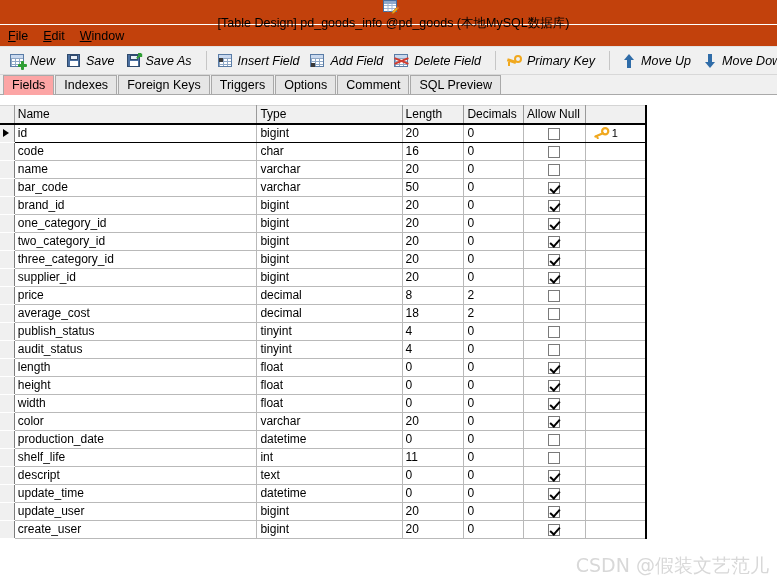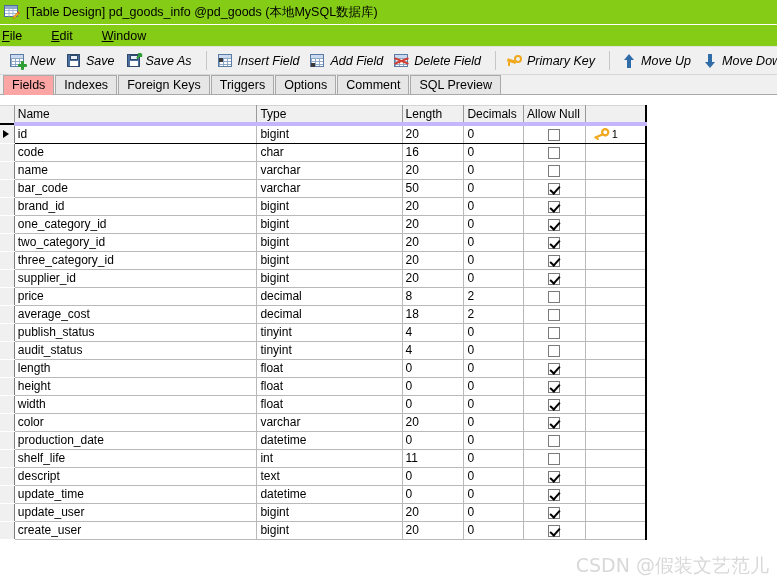--- a/index.html
+++ b/index.html
@@ -16,44 +16,46 @@
     overflow: hidden;
     position: relative;
   }
 
   
   .titlebar {
     height: 24px;
     display: flex;
     align-items: center;
     padding-left: 4px;
-    background: #84cc16;
+    background: #c2410c;
     border-bottom: 1px solid #ffffff;
+    flex-direction: column;
   }
   .titlebar .title-text {
     font-size: 12.5px;
     color: #000;
     margin-left: 6px;
     white-space: nowrap;
   }
 
   
   .ico-tabledesign {
     width: 16px; height: 15px;
     position: relative;
     flex: 0 0 auto;
   }
 
   
   .menubar {
     height: 21px;
     display: flex;
     align-items: center;
-    background: #84cc16;
-    gap: 25px;
+    padding-left: 6px;
+    background: #c2410c;
+    gap: 11px;
   }
   .menubar .menu-item {
     font-size: 12.5px;
     color: #000;
     padding: 1px 2px;
     cursor: default;
   }
   .menubar .menu-item u { text-decoration: underline; }
 
   
@@ -317,21 +319,21 @@
     padding-left: 3px;
   }
   table.fieldgrid tbody td.selcol {
     background: #f0f0f0;
     border-right: 1px solid #7d7d7d;
     border-bottom: 1px solid #ffffff;
     padding: 0;
     position: relative;
   }
   table.fieldgrid tbody tr.current td {
-    border-top: 4px solid #c4b5fd;
+    border-top: 1px solid #c4b5fd;
     border-bottom: 1px solid #000;
   }
   table.fieldgrid tbody tr.current td.selcol {
     border-top: none;
     border-bottom: 1px solid #ffffff;
   }
   table.fieldgrid tbody td.keycol {
     border-right: 2px solid #000;
     text-align: left;
     padding-left: 8px;

